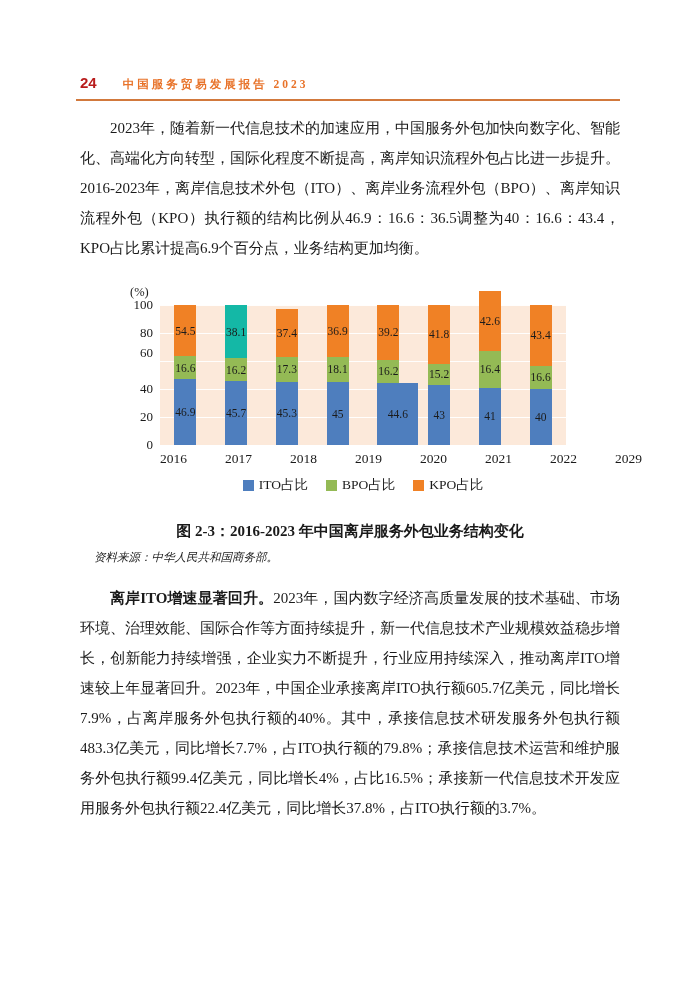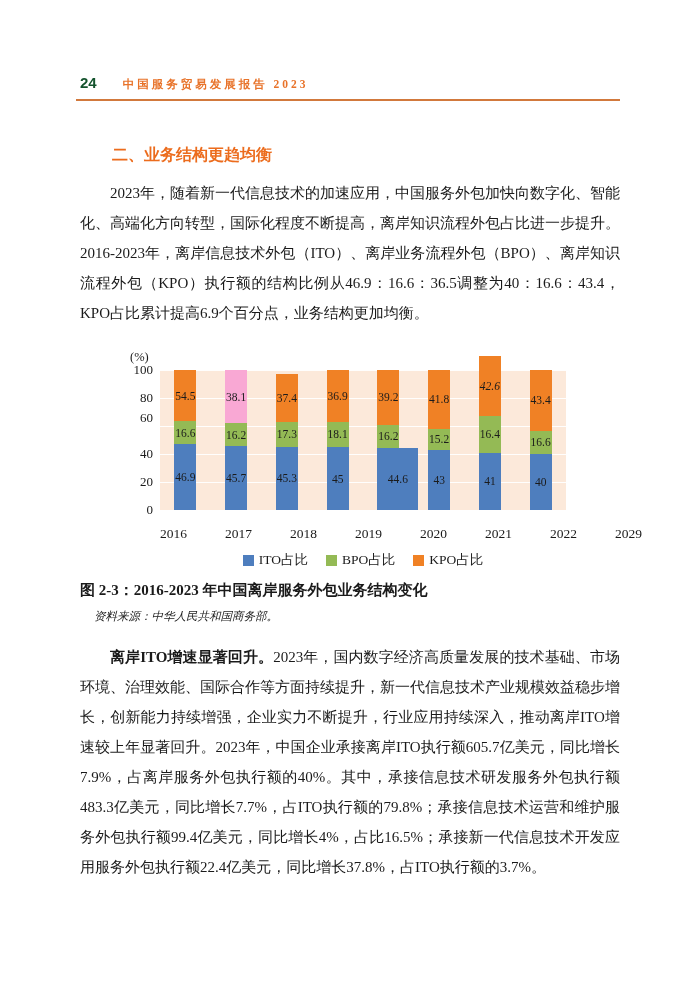--- a/index.html
+++ b/index.html
@@ -5,21 +5,21 @@
   * { margin:0; padding:0; box-sizing:border-box; }
   html,body { background:#ffffff; }
   .page {
     position:relative; width:700px; height:990px; margin:0 auto;
     background:#ffffff; overflow:hidden;
     font-family:"Liberation Serif","DejaVu Serif",serif; color:#1a1a1a;
   }
   
   .header { display:flex; align-items:baseline; padding:74px 80px 0 80px; }
   .page-num {
-    color:#14532d; font-weight:bold; font-size:15px; margin-right:26px;
+    color:#b91c1c; font-weight:bold; font-size:15px; margin-right:26px;
     font-family:"Liberation Sans","DejaVu Sans",sans-serif;
   }
   .header-title {
     color:#E8732A; font-weight:bold; font-size:11.5px; letter-spacing:3px;
   }
   .header-rule { border:none; border-top:2px solid #D2793C; margin:7px 80px 0 76px; }
   
   .section-heading {
     margin:44px 80px 0 80px; padding-left:32px;
     color:#EC6C1D; font-size:16px; font-weight:bold;
@@ -44,48 +44,47 @@
     display:flex; overflow:visible;
   }
   .gridline { position:absolute; left:0; right:0; height:1px; background:rgba(255,255,255,0.95); z-index:0; }
   .bar-col { flex:1; display:flex; justify-content:center; align-items:flex-end; position:relative; z-index:1; height:100%; }
   .bar { display:flex; flex-direction:column-reverse; width:22px; }
   .seg { position:relative; width:100%; }
   .seg-label {
     position:absolute; top:50%; left:50%; transform:translate(-50%,-50%);
     font-size:11.5px; color:#1b1b1b; white-space:nowrap;
   }
-  .x-axis { display:flex; width:406px; margin-top:16px;gap:38px; }
+  .x-axis { display:flex; width:406px; margin-top:6px;gap:38px; }
   .x-tick { flex:1; text-align:center; font-size:13.5px; color:#1a1a1a; }
   .legend { display:flex; justify-content:center; gap:18px; margin:9px 0 0 32px; width:406px; }
   .legend-item { display:flex; align-items:center; gap:5px; font-size:13.5px; }
   .legend-swatch { width:11px; height:11px; flex:none; }
   
   .fig-caption {
-    margin:12px 80px 0 80px; width:540px; text-align:left;
+    margin:28px 80px 0 80px; width:540px; text-align:center;
     font-weight:bold; font-size:15px;
   }
   .fig-source {
     margin:9px 80px 0 80px; padding-left:14px;
     font-size:11.5px; font-style:italic; color:#222222;
   }
   .para2 { margin-top:18px; }
 </style>
 </head>
 <body>
 
 <div class="page">
 
   <div class="header">
     <span class="page-num">24</span>
     <span class="header-title">中国服务贸易发展报告 2023</span>
   </div>
   <hr class="header-rule">
 
-  <h2 class="section-heading">二、业务结构更趋均衡</h2>
 
   <p class="para">2023年，随着新一代信息技术的加速应用，中国服务外包加快向数字化、智能化、高端化方向转型，国际化程度不断提高，离岸知识流程外包占比进一步提升。2016-2023年，离岸信息技术外包（ITO）、离岸业务流程外包（BPO）、离岸知识流程外包（KPO）执行额的结构比例从46.9：16.6：36.5调整为40：16.6：43.4，KPO占比累计提高6.9个百分点，业务结构更加均衡。</p>
 
   <div class="chart">
     <div class="chart-unit">(%)</div>
     <div class="chart-body">
       <div class="y-axis">
           <span class="y-tick" style="bottom: 0px;">0</span>
           <span class="y-tick" style="bottom: 28px;">20</span>
           <span class="y-tick" style="bottom: 56px;">40</span>
@@ -114,21 +113,21 @@
               </div>
             </div>
             <div class="bar-col">
               <div class="bar">
                 <div class="seg" style="height: 63.98px; background: rgb(78, 126, 190);">
                   <span class="seg-label">45.7</span>
                 </div>
                 <div class="seg" style="height: 22.68px; background: rgb(148, 186, 85);">
                   <span class="seg-label">16.2</span>
                 </div>
-                <div class="seg" style="height: 53.34px; background: #f9a8d4;">
+                <div class="seg" style="height: 53.34px; background: #14b8a6;">
                   <span class="seg-label">38.1</span>
                 </div>
               </div>
             </div>
             <div class="bar-col">
               <div class="bar">
                 <div class="seg" style="height: 63.42px; background: rgb(78, 126, 190);">
                   <span class="seg-label">45.3</span>
                 </div>
                 <div class="seg" style="height: 24.22px; background: rgb(148, 186, 85);">
@@ -179,21 +178,21 @@
               </div>
             </div>
             <div class="bar-col">
               <div class="bar">
                 <div class="seg" style="height: 57.4px; background: rgb(78, 126, 190);">
                   <span class="seg-label">41</span>
                 </div>
                 <div class="seg" style="height: 37px; background: rgb(148, 186, 85);">
                   <span class="seg-label">16.4</span>
                 </div>
-                <div class="seg" style="height: 59.64px; background: rgb(240, 129, 37); font-style: italic;">
+                <div class="seg" style="height: 59.64px; background: rgb(240, 129, 37);">
                   <span class="seg-label">42.6</span>
                 </div>
               </div>
             </div>
             <div class="bar-col">
               <div class="bar">
                 <div class="seg" style="height: 56px; background: rgb(78, 126, 190);">
                   <span class="seg-label">40</span>
                 </div>
                 <div class="seg" style="height: 23.24px; background: rgb(148, 186, 85);">

